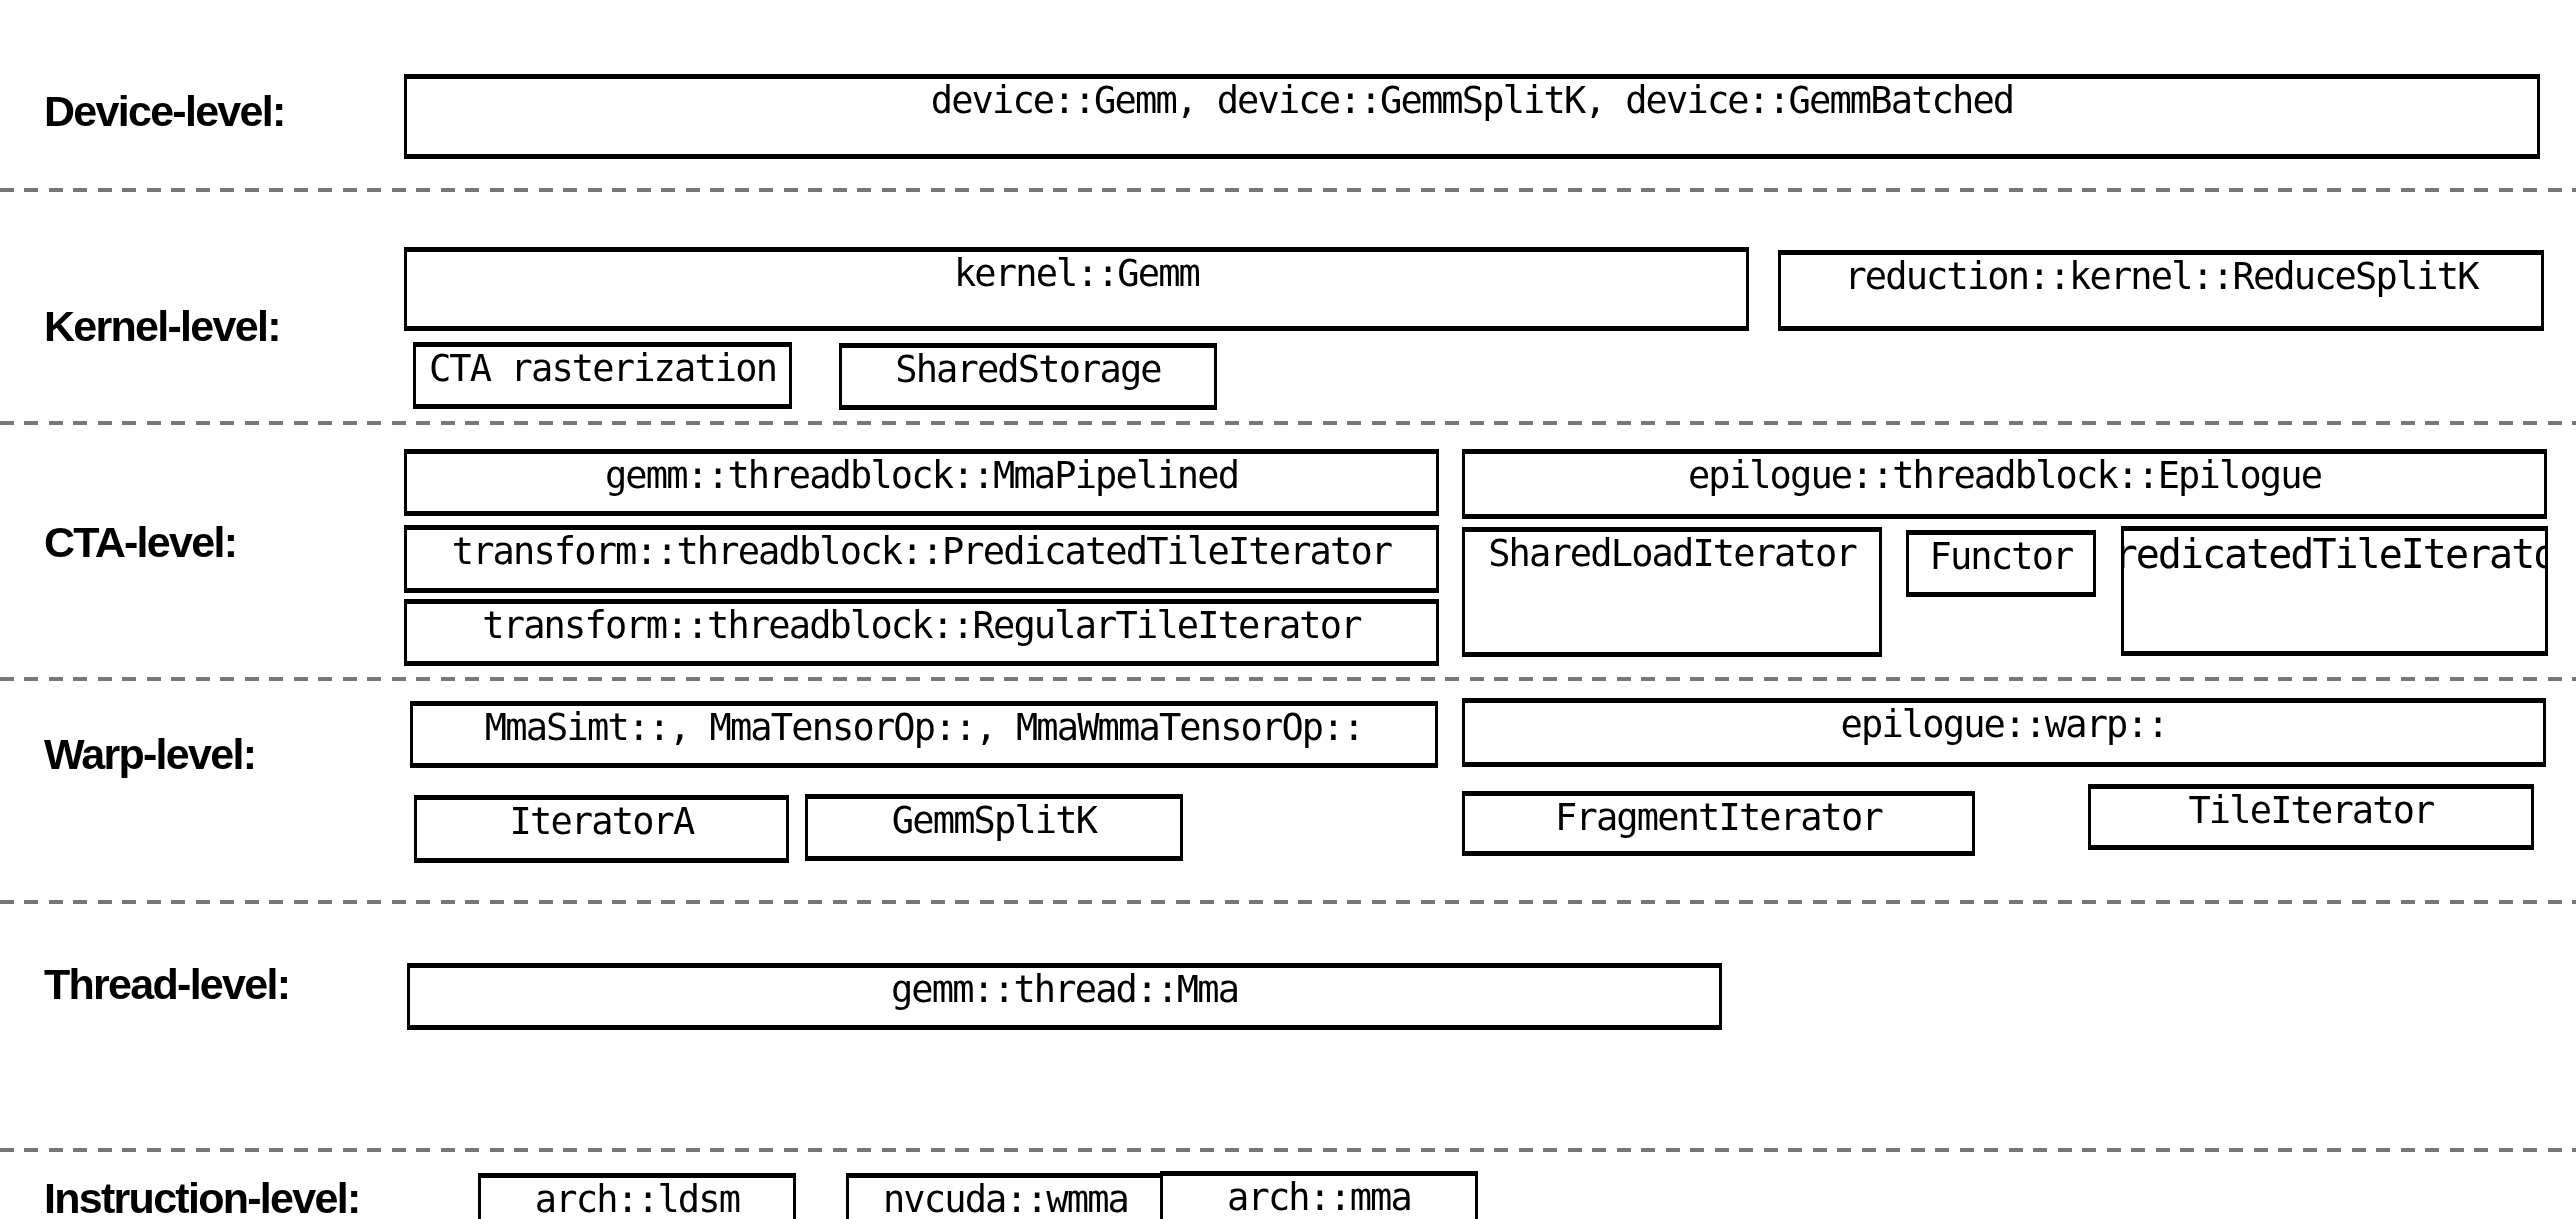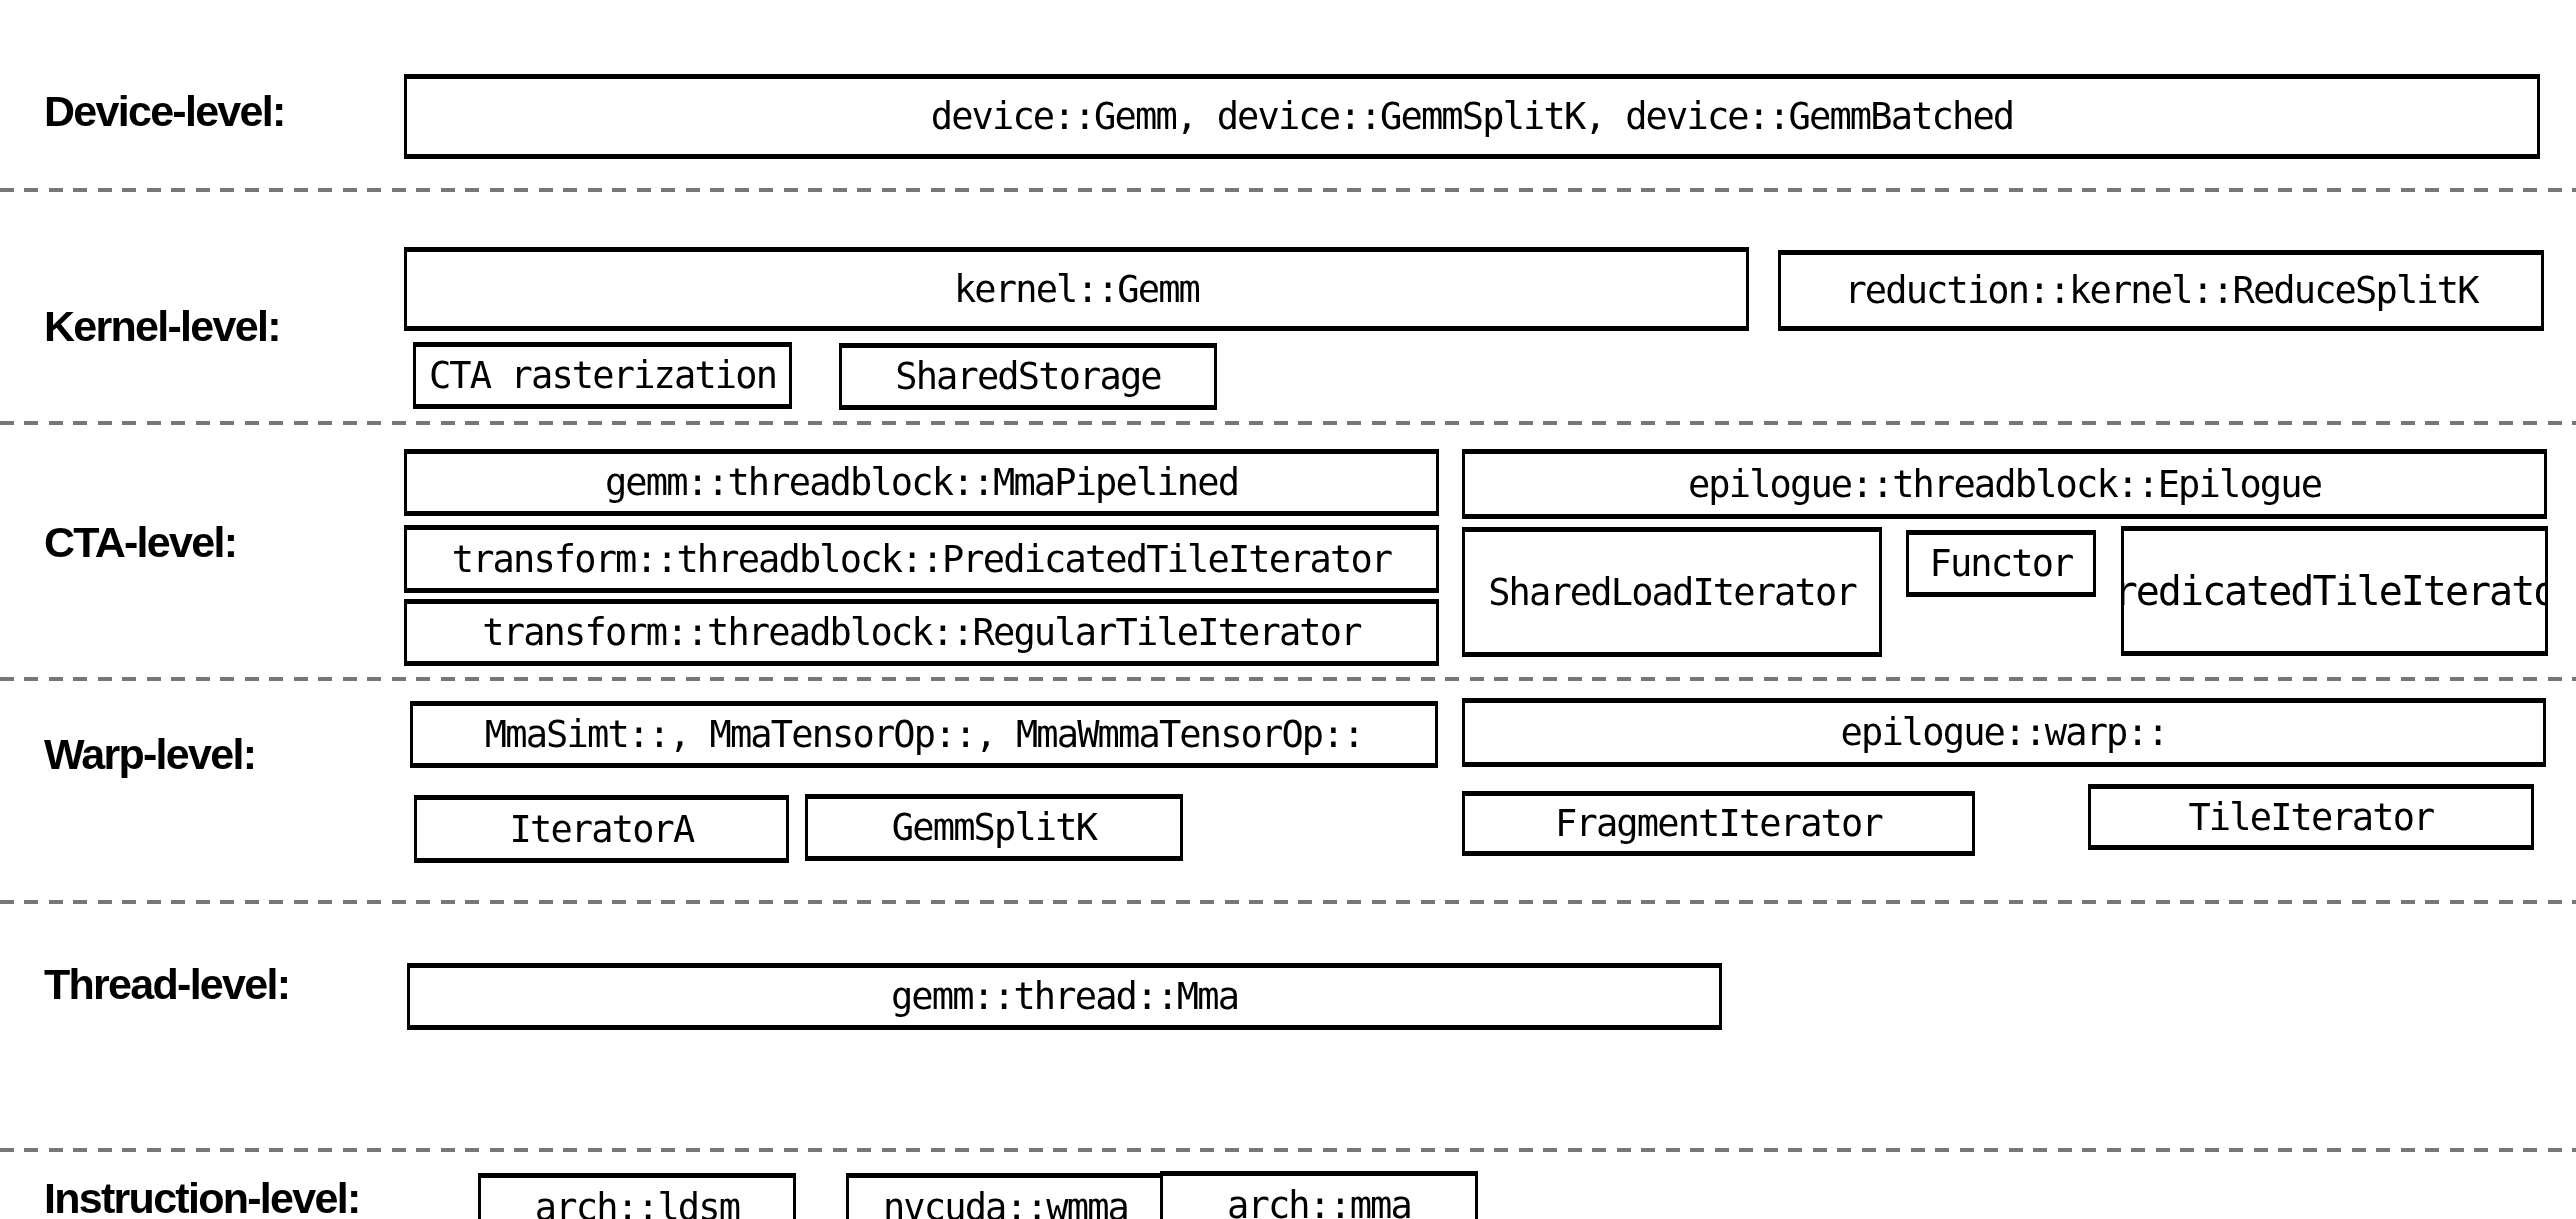--- a/index.html
+++ b/index.html
@@ -28,21 +28,21 @@
     color:var(--label);
     white-space:nowrap;
   }
   .box{
     position:absolute;
     box-sizing:border-box;
     border:solid var(--border);
     border-width:5.4px 3.1px;
     background:var(--bg);
     display:flex;
-    align-items:center;
+    align-items:flex-start;
     justify-content:center;
     overflow:hidden;
   }
   .box .bt{
     font-family:"DejaVu Sans Mono", monospace;
     font-size:37px;
     letter-spacing:-0.05em;
     color:var(--text);
     white-space:nowrap;
   }

